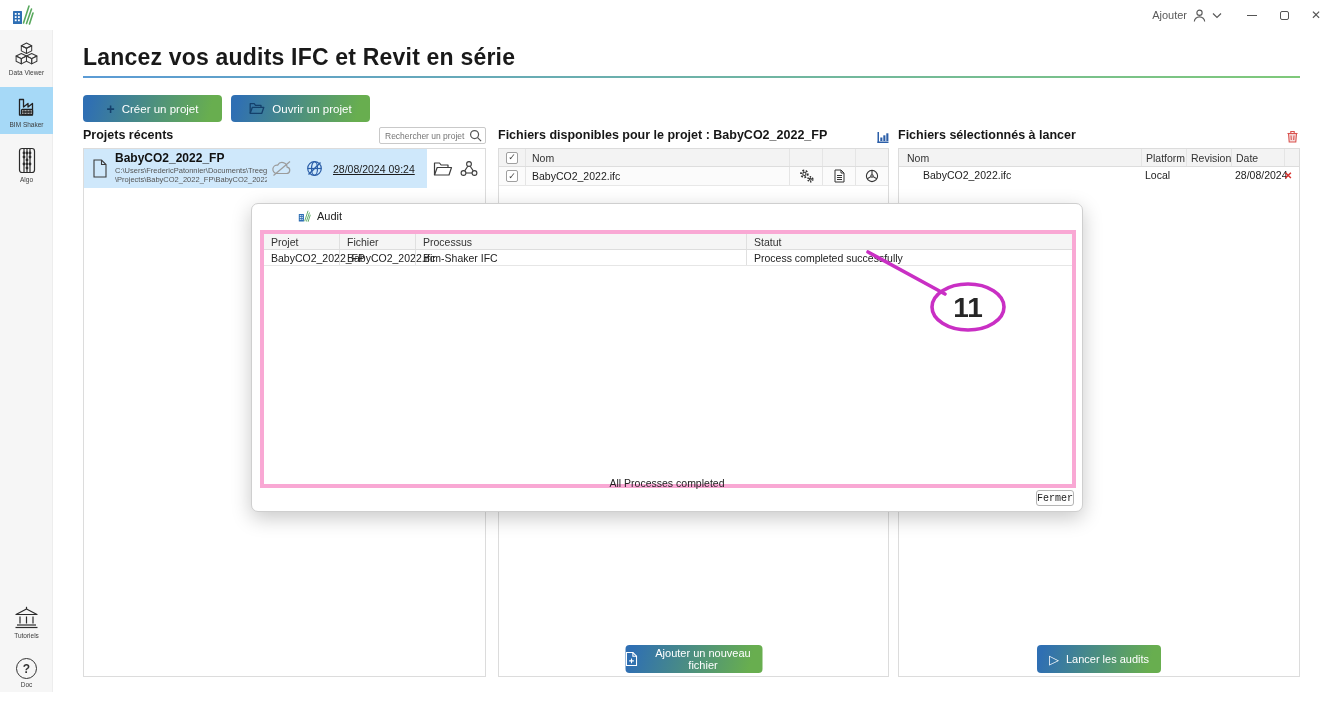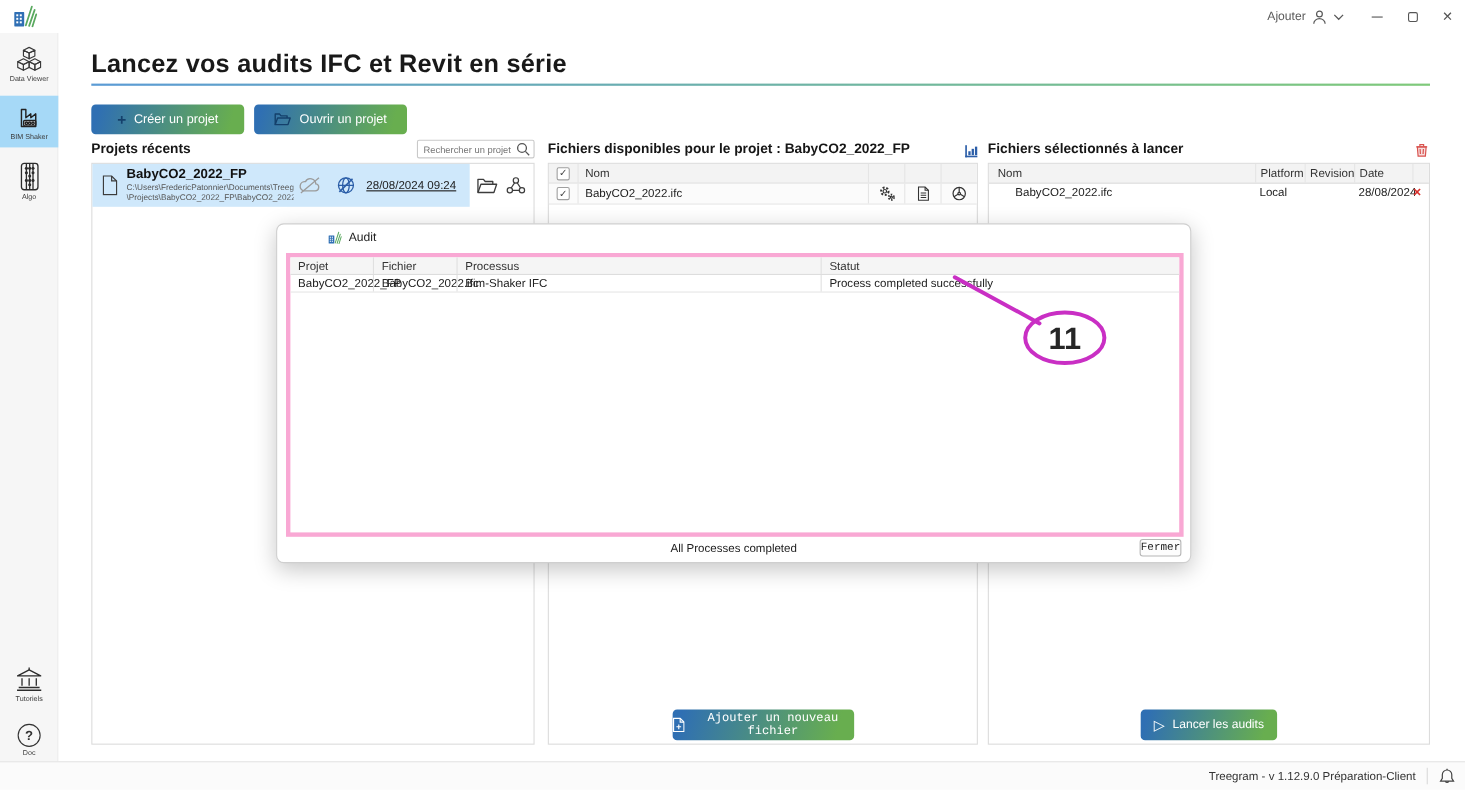--- a/index.html
+++ b/index.html
@@ -72,21 +72,21 @@
   .tbl-row  { height:19px; background:#fbfbfb; border-bottom:1px solid #e8e8e8; display:flex; align-items:stretch; font-size:10.5px; color:#222; }
   .cb-col { width:26px; display:flex; align-items:center; justify-content:center; }
   .cb { width:12px; height:12px; border:1px solid #9f9f9f; border-radius:2px; background:#fff; font-size:9px; color:#444; display:flex; align-items:center; justify-content:center; line-height:1; cursor:pointer; }
   .name-col { flex:1; display:flex; align-items:center; padding-left:6px; border-left:1px solid #e5e5e5; }
   .icon-col { width:33px; border-left:1px solid #e5e5e5; display:flex; align-items:center; justify-content:center; }
   .icon-col svg { cursor:pointer; }
 
   .add-btn, .launch-btn { position:absolute; left:50%; transform:translateX(-50%); bottom:3px; height:28px; border:none; border-radius:4px;
           background:linear-gradient(105deg,#2f6fb3 5%,#68ae4f 90%); color:#fff; font-size:11px; font-family:inherit;
           display:flex; align-items:center; justify-content:center; gap:7px; cursor:pointer; }
-  .add-btn { width:165px;font-family:Liberation Mono, monospace; }
+  .add-btn { width:137px; }
   .launch-btn { width:124px; }
   .play-glyph { font-size:13px; line-height:1; }
 
   
   .h-name { flex:1; display:flex; align-items:center; padding-left:8px; }
   .h-plat { width:45px; border-left:1px solid #e5e5e5; display:flex; align-items:center; padding-left:4px; }
   .h-rev  { width:45px; border-left:1px solid #e5e5e5; display:flex; align-items:center; padding-left:4px; }
   .h-date { width:53px; border-left:1px solid #e5e5e5; display:flex; align-items:center; padding-left:4px; }
   .h-x    { width:15px; border-left:1px solid #e5e5e5; }
   .sel-group { height:25px; display:flex; align-items:center; font-size:11px; font-weight:700; color:#151515; border-bottom:1px solid #efefef; cursor:pointer; }
@@ -104,21 +104,21 @@
             border:1px solid #cfcfcf; border-radius:7px; box-shadow:0 6px 20px rgba(0,0,0,.22); z-index:5;padding-left:36px; }
   .dlg-title { height:24px; display:flex; align-items:center; gap:6px; padding-left:10px; font-size:11px; color:#222; }
   .dlg-table { position:absolute; left:8px; top:26px; width:816px; height:258px; border:4px solid #f9a8d4; background:#fff; }
   .dlg-thead { height:16px; background:#f5f5f5; border-bottom:1px solid #ddd; display:flex; align-items:stretch; font-size:10.5px; color:#333; }
   .dlg-row { height:16px; border-bottom:1px solid #e6e6e6; display:flex; align-items:stretch; font-size:10.5px; color:#222; }
   .dc { display:flex; align-items:center; padding-left:7px; }
   .dc-projet { width:75px; }
   .dc-fichier { width:76px; border-left:1px solid #e0e0e0; }
   .dc-processus { width:331px; border-left:1px solid #e0e0e0; }
   .dc-statut { flex:1; border-left:1px solid #e0e0e0; }
-  .dlg-footer { position:absolute; left:0; right:0; bottom:0; height:25px; display:flex; align-items:center; justify-content:center; font-size:10.5px; color:#222;text-align:center; }
+  .dlg-footer { position:absolute; left:0; right:0; bottom:16px; height:25px; display:flex; align-items:center; justify-content:center; font-size:10.5px; color:#222;text-align:center; }
   .dlg-close { position:absolute; right:8px; bottom:5px; width:38px; height:16px; font-size:10px; color:#222;
                border:1px solid #b5b5b5; border-radius:3px; background:#fdfdfd; font-family:Liberation Mono, monospace;
                display:flex; align-items:center; justify-content:center; cursor:pointer; }
 
   
   .annotation { position:absolute; left:0; top:0; width:1332px; height:718px; pointer-events:none; z-index:6; }
 
   
   .statusbar { position:absolute; left:0; bottom:0; width:1332px; height:26px; background:#fbfbfb; border-top:1px solid #e4e4e4;
                display:flex; align-items:center; justify-content:flex-end; gap:10px; font-size:10.5px; color:#333; padding-right:9px; }
@@ -434,23 +434,14 @@
     <div class="dlg-footer">All Processes completed</div>
     <button class="dlg-close">Fermer</button>
   </div>
 
   <svg class="annotation">
     <line x1="868" y1="252" x2="945" y2="294" stroke="#c92fc4" stroke-width="3.6" stroke-linecap="round"></line>
     <ellipse cx="968" cy="307" rx="36" ry="23" fill="none" stroke="#c92fc4" stroke-width="3.6"></ellipse>
     <text x="968" y="317" text-anchor="middle" font-size="28" font-weight="bold" fill="#262626" font-family="Liberation Sans, sans-serif">11</text>
   </svg>
 
-  <footer class="statusbar">
-    <span>Treegram - v 1.12.9.0 Préparation-Client</span>
-    <span class="sb-divider"></span>
-    <svg width="15" height="16" viewBox="0 0 15 16" fill="none" stroke="#444" stroke-width="1.1">
-      <line x1="7.5" y1="0.8" x2="7.5" y2="2"></line>
-      <path d="M7.5 2a4.3 4.3 0 0 1 4.3 4.3V9.5l1.6 2.6H1.6L3.2 9.5V6.3A4.3 4.3 0 0 1 7.5 2z"></path>
-      <path d="M6 12.3a1.6 1.6 0 0 0 3 0"></path>
-    </svg>
-  </footer>
 
 </div>
 
 </body></html>

